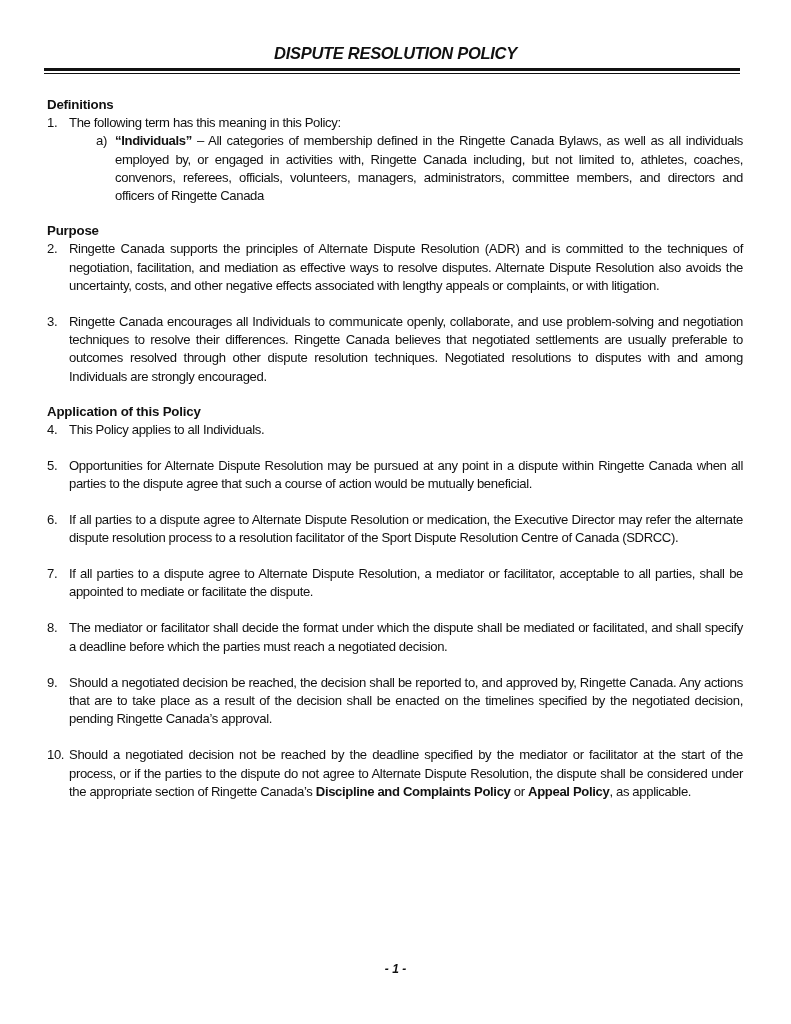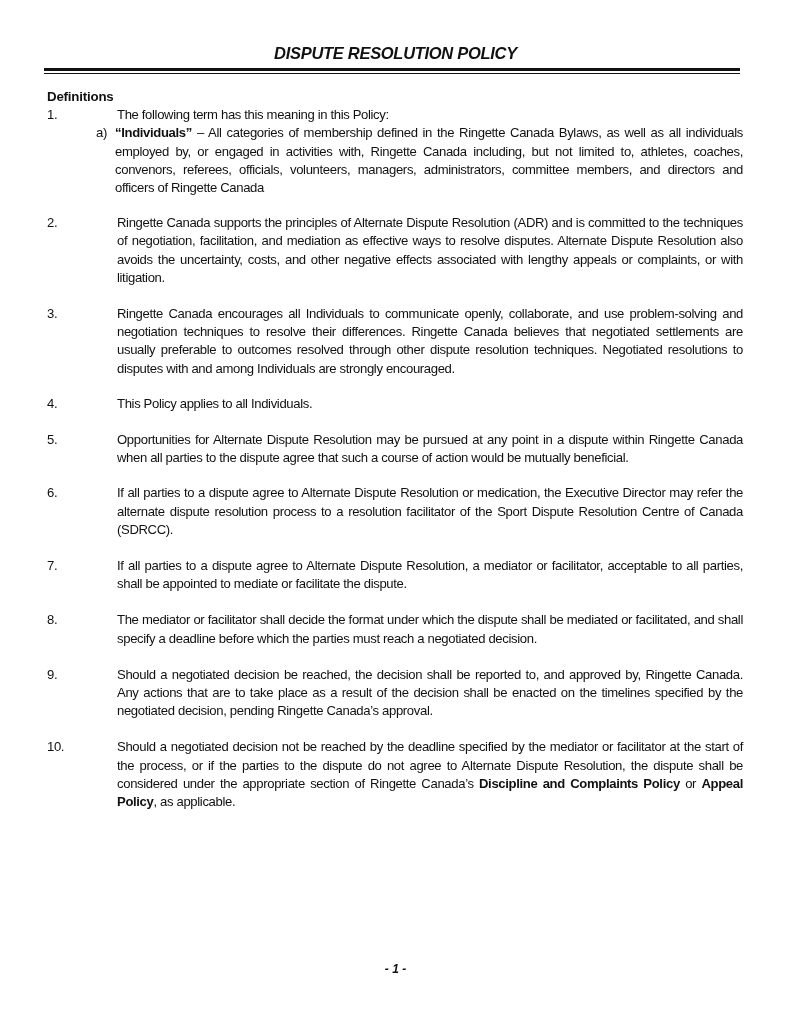--- a/index.html
+++ b/index.html
@@ -46,21 +46,21 @@
       position: absolute;
       left: 44px;
       width: 696px;
       top: 73px;
       height: 1px;
       background: #111;
     }
     .content {
       position: absolute;
       left: 47px;
-      top: 88px;
+      top: 96px;
       width: 696px;
       font-size: 13.1px;
       line-height: 18.2px;
       letter-spacing: -0.35px;
     }
     .section-heading {
       font-weight: bold;
       font-size: 13.3px;
       margin: 0;
       letter-spacing: -0.2px;
@@ -69,21 +69,20 @@
       display: flex;
       margin: 0;
       text-align: justify;
     }
     .item .num {
       flex: 0 0 22px;
     }
     .item .txt {
       flex: 1;
       text-align: justify;
-      margin-left: 48px;
     }
     .subitem {
       display: flex;
       margin-left: 22px;
     }
     .subitem .sublabel {
       flex: 0 0 46px;
       text-align: right;
       padding-right: 8px;
       box-sizing: border-box;
@@ -128,34 +127,36 @@
       </div>
       <div class="subitem">
         <span class="sublabel">a)</span>
         <span class="subtxt"><span class="em">“Individuals”</span><span> – All categories of membership defined in the Ringette Canada Bylaws, as well as all individuals employed by, or engaged in activities with, Ringette Canada including, but not limited to, athletes, coaches, convenors, referees, officials, volunteers, managers, administrators, committee members, and directors and officers of Ringette Canada</span></span>
       </div>
     </div>
 
     <div class="gap-section"></div>
 
     <div>
+      <p class="section-heading">Purpose</p>
       <div class="item">
         <span class="num">2.</span>
         <span class="txt">Ringette Canada supports the principles of Alternate Dispute Resolution (ADR) and is committed to the techniques of negotiation, facilitation, and mediation as effective ways to resolve disputes. Alternate Dispute Resolution also avoids the uncertainty, costs, and other negative effects associated with lengthy appeals or complaints, or with litigation.</span>
       </div>
       <div class="gap-item"></div>
       <div class="item">
         <span class="num">3.</span>
         <span class="txt">Ringette Canada encourages all Individuals to communicate openly, collaborate, and use problem-solving and negotiation techniques to resolve their differences. Ringette Canada believes that negotiated settlements are usually preferable to outcomes resolved through other dispute resolution techniques. Negotiated resolutions to disputes with and among Individuals are strongly encouraged.</span>
       </div>
     </div>
 
     <div class="gap-section"></div>
 
     <div>
+      <p class="section-heading">Application of this Policy</p>
       <div class="item">
         <span class="num">4.</span>
         <span class="txt">This Policy applies to all Individuals.</span>
       </div>
       <div class="gap-item"></div>
       <div class="item">
         <span class="num">5.</span>
         <span class="txt">Opportunities for Alternate Dispute Resolution may be pursued at any point in a dispute within Ringette Canada when all parties to the dispute agree that such a course of action would be mutually beneficial.</span>
       </div>
     </div>

